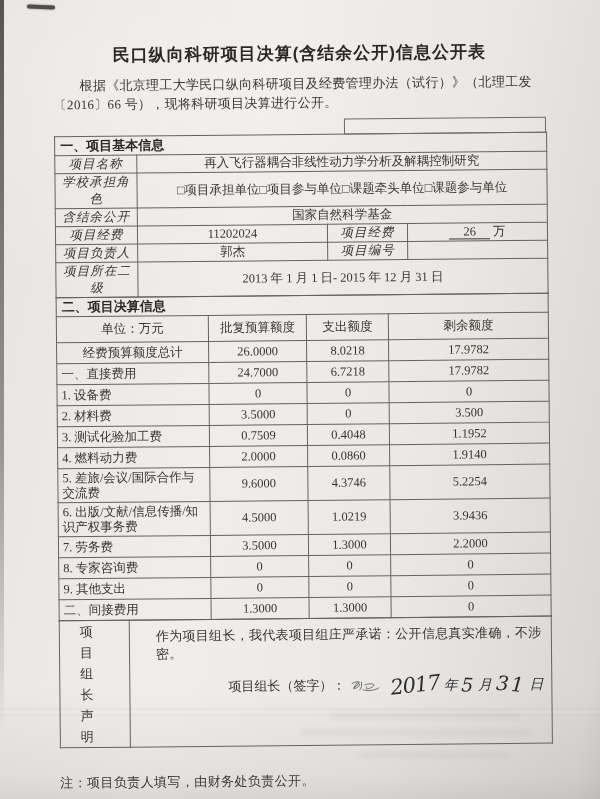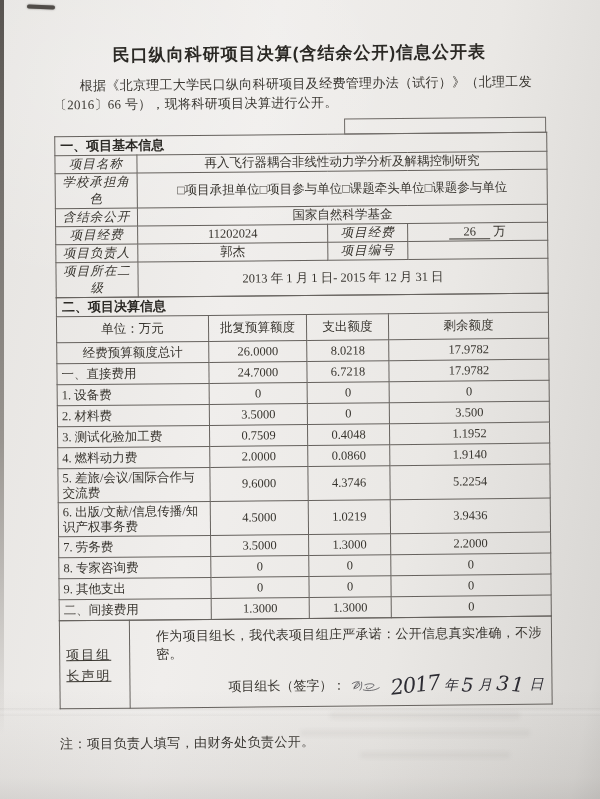--- a/index.html
+++ b/index.html
@@ -72,21 +72,21 @@
   td.lbl { letter-spacing:1px;font-style:italic; }
   .budget td { height:21px; }
   .budget td.section { height:19px; }
   .budget tr.hdr td { height:26px; }
   .budget tr.tall td { height:34px; }
   .budget td.rowlbl { text-align:left; padding-left:4px; line-height:15px; }
   .u-amount { border-bottom:1px solid #3a3732; padding:0 14px;margin-top:39px; }
   .decl td { height:72px; }
   .decl td.dlabel {
     font-size:13px; line-height:21px; letter-spacing:2px;
-    padding:0 6px; word-break:break-all; text-align:left; vertical-align:middle;text-decoration:underline;
+    padding:0 20px; word-break:break-all; text-align:left; vertical-align:middle;
   }
   .decl td.dbody { text-align:left; vertical-align:top; padding:7px 4px 0 10px; }
   .statement { font-size:13px; letter-spacing:0.3px; padding-left:16px; }
   .sign-row { display:flex; align-items:center; margin-top:4px; height:40px; }
   .sign-label { font-size:13px; margin-left:88px; white-space:nowrap; }
   .sig-svg { width:112px; height:42px; margin-left:4px; }
   .hand-date {
     display:flex; align-items:baseline; margin-left:8px;
     font-family:"DejaVu Serif", serif; font-style:italic; color:#2d2c33; white-space:nowrap;
   }

